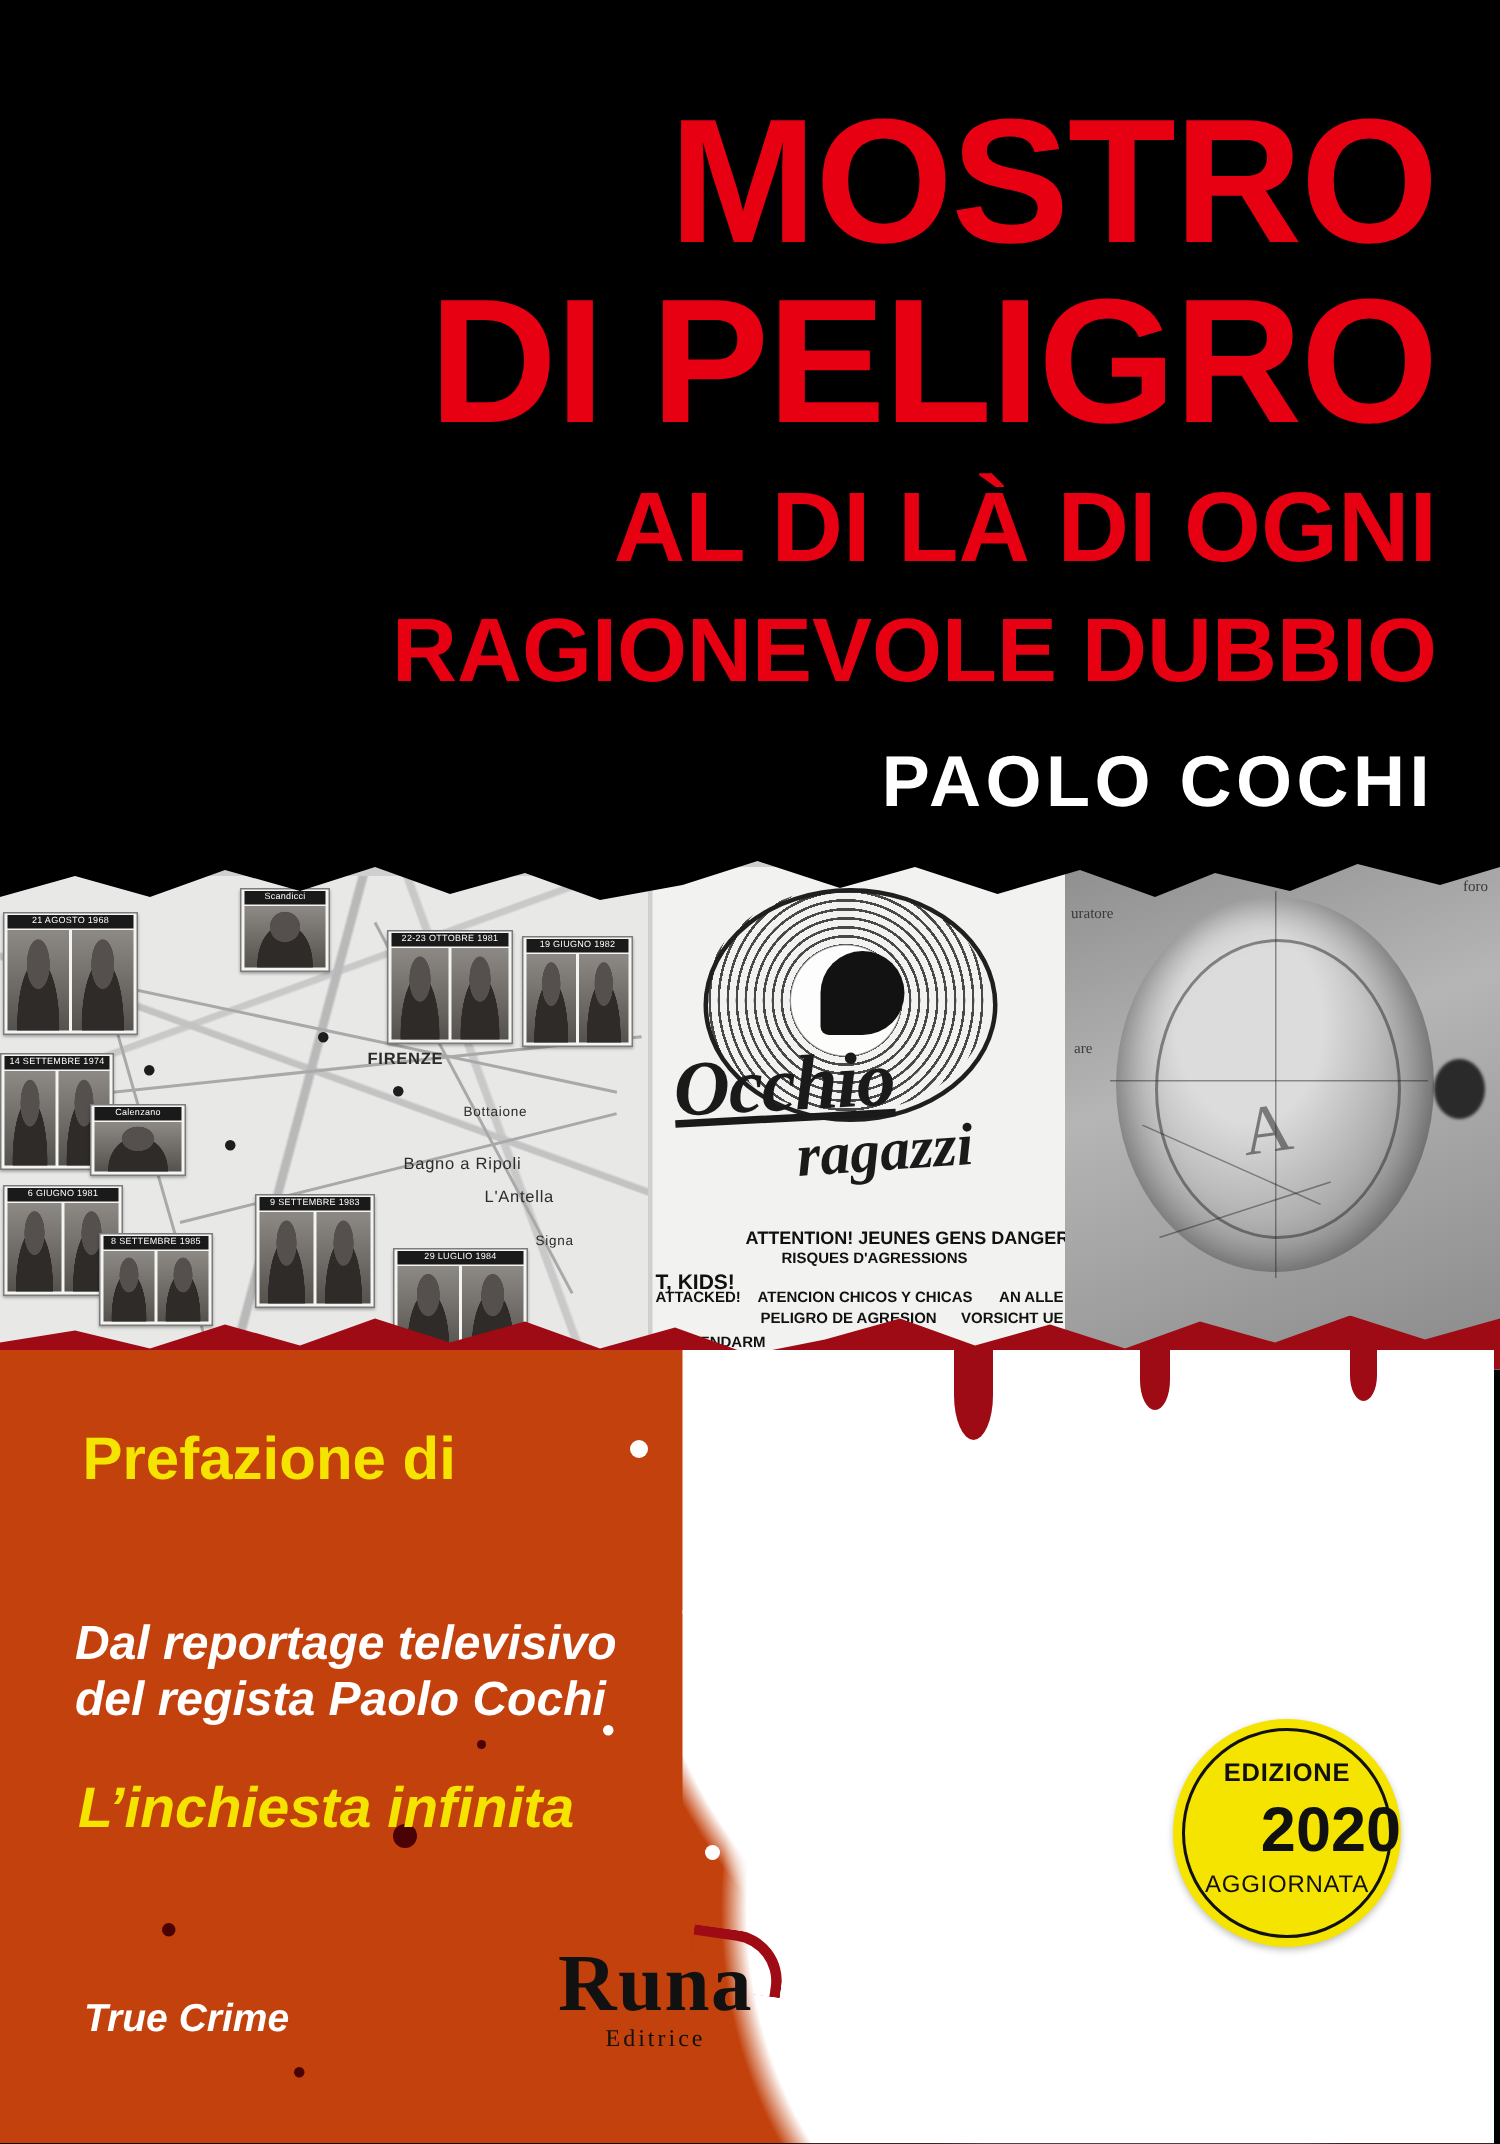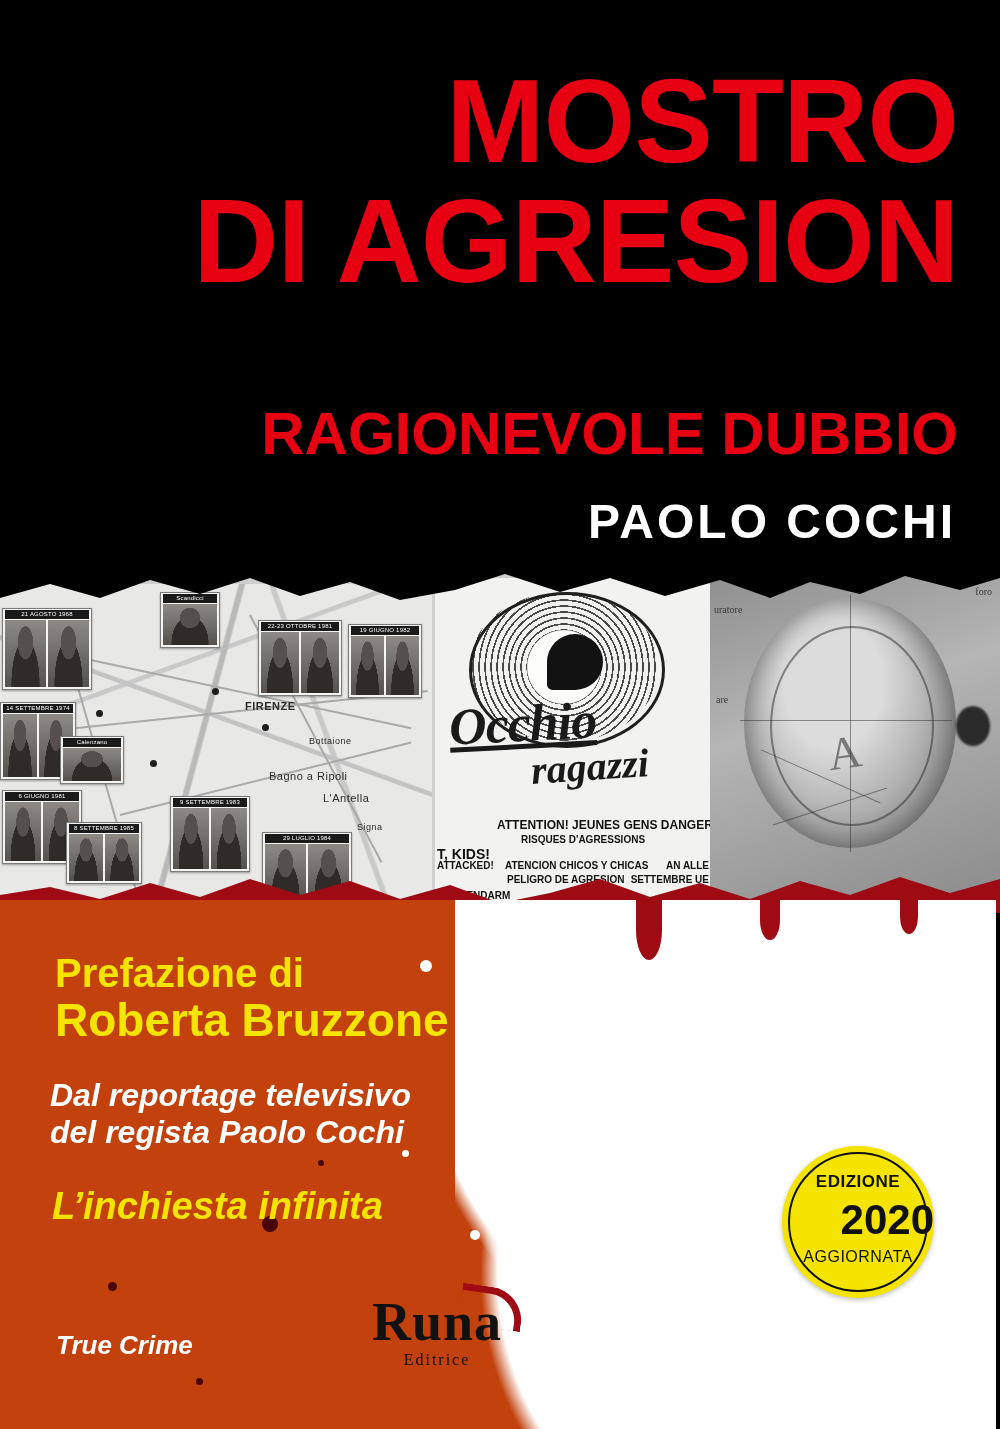--- a/index.html
+++ b/index.html
@@ -530,21 +530,22 @@
     letter-spacing: .5px;
   }
 </style>
 </head>
 <body>
 
 <div class="cover">
 
   <div class="title-area">
     <div class="title-line1">MOSTRO</div>
-    <div class="title-line2">DI AGRESION</div>
+    <div class="title-line2">DI PELIGRO</div>
+    <div class="subtitle-line1">AL DI LÀ DI OGNI</div>
     <div class="subtitle-line2">RAGIONEVOLE DUBBIO</div>
     <div class="author">PAOLO COCHI</div>
   </div>
 
   <div class="collage">
 
     <div class="panel-map">
       <div class="map-bg"></div>
 
       <div class="road" style="left:20px; top:60px; width:400px; transform:rotate(12deg);"></div>
@@ -641,21 +642,21 @@
       <div class="flyer-word1">Occhio</div>
       <div class="flyer-word2">ragazzi</div>
       <div class="flyer-l1">ATTENTION! JEUNES GENS DANGER!</div>
       <div class="flyer-l2">RISQUES D'AGRESSIONS</div>
       <div class="flyer-l3">ATENCION CHICOS Y CHICAS</div>
       <div class="flyer-l4">PELIGRO DE AGRESION</div>
       <div class="flyer-l5">T, KIDS!</div>
       <div class="flyer-l6">ATTACKED!</div>
       <div class="flyer-l7">IZIA/GENDARM</div>
       <div class="flyer-r1">AN ALLE</div>
-      <div class="flyer-r2">SETTEMBRE UE</div>
+      <div class="flyer-r2">VORSICHT UE</div>
     </div>
 
     <div class="panel-lens">
       <div class="lens-disc"></div>
       <div class="lens-inner"></div>
       <div class="lens-mark">A</div>
       <div class="lens-tick" style="left:30px; top:144px; width:212px; height:1px;"></div>
       <div class="lens-tick" style="left:140px; top:18px; width:1px; height:258px;"></div>
       <div class="lens-tick" style="left:46px; top:200px; width:130px; height:1px; transform:rotate(24deg);"></div>
       <div class="lens-tick" style="left:60px; top:230px; width:120px; height:1px; transform:rotate(-18deg);"></div>
@@ -686,21 +687,20 @@
     <div class="red-drip" style="left:636px; top:0px; width:26px; height:60px;"></div>
     <div class="red-drip" style="left:760px; top:0px; width:20px; height:40px;"></div>
     <div class="red-drip" style="left:900px; top:0px; width:18px; height:34px;"></div>
 
     <div class="speck-dark" style="left:262px; top:316px; width:16px; height:16px;"></div>
     <div class="speck-dark" style="left:108px; top:382px; width:9px; height:9px;"></div>
     <div class="speck-dark" style="left:196px; top:478px; width:7px; height:7px;"></div>
     <div class="speck-dark" style="left:318px; top:260px; width:6px; height:6px;"></div>
 
     <div class="preface1">Prefazione di</div>
-    <div class="preface2">Roberta Bruzzone</div>
     <div class="reportage1">Dal reportage televisivo</div>
     <div class="reportage2">del regista Paolo Cochi</div>
     <div class="tagline">L’inchiesta infinita</div>
     <div class="genre">True Crime</div>
 
     <div class="logo">
       <div class="logo-swoosh"></div>
       <div class="logo-name">Runa</div>
       <div class="logo-sub">Editrice</div>
     </div>

